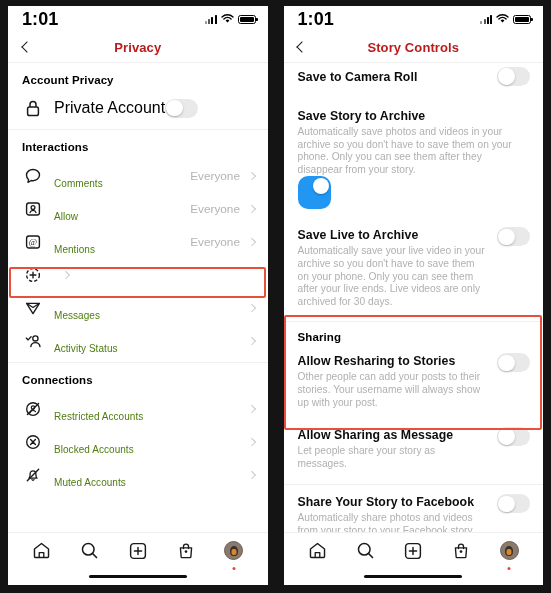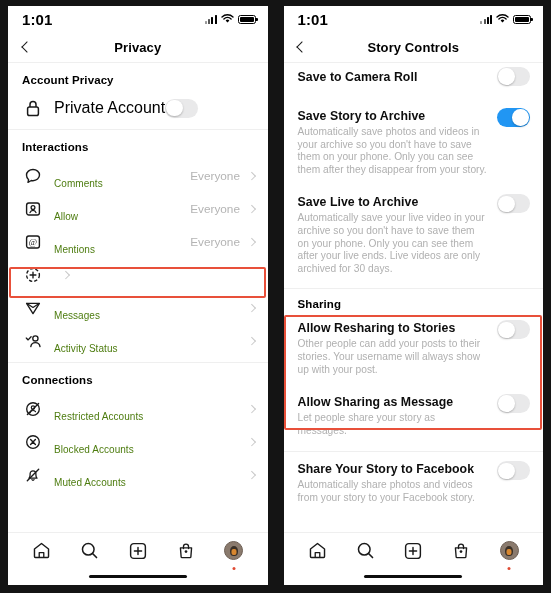--- a/index.html
+++ b/index.html
@@ -38,21 +38,21 @@
   .statusbar {
     height: 26px;
     flex: 0 0 26px;
     display: flex;
     align-items: center;
     justify-content: space-between;
     padding: 0 12px 0 14px;
     background: #fff;
   }
   .status-time {
-    font-size: 15px;
+    font-size: 18px;
     font-weight: 700;
     color: #000;
     letter-spacing: .1px;
   }
   .status-icons {
     display: flex;
     align-items: center;
     gap: 4px;
   }
   .sig { display: flex; align-items: flex-end; gap: 1.2px; height: 9px; }
@@ -99,21 +99,21 @@
     border-bottom: 1.7px solid #1a1a1a;
     transform: rotate(45deg);
     margin-left: 3px;
   }
   .nav-title {
     position: absolute;
     left: 0; right: 0;
     text-align: center;
     font-size: 13px;
     font-weight: 700;
-    color: #000000;
+    color: #b91c1c;
     letter-spacing: .1px;
     pointer-events: none;
   }
 
   
   .content {
     flex: 1 1 auto;
     overflow: hidden;
     background: #fff;
     position: relative;
@@ -545,21 +545,21 @@
             </div>
             <span class="toggle">
                 <i></i>
               </span>
           </div>
         </div>
 
         <div class="spacer-22"></div>
 
         <div class="setting">
-          <div class="srow" style="padding-top:0;">
+          <div class="srow" style="padding-top:0;flex-direction:column;">
             <div class="stext">
               <div class="stitle">Save Story to Archive</div>
               <div class="sdesc">Automatically save photos and videos in your archive so you don't have to save them on your phone. Only you can see them after they disappear from your story.</div>
             </div>
             <span class="toggle on">
                 <i></i>
               </span>
           </div>
         </div>
 

